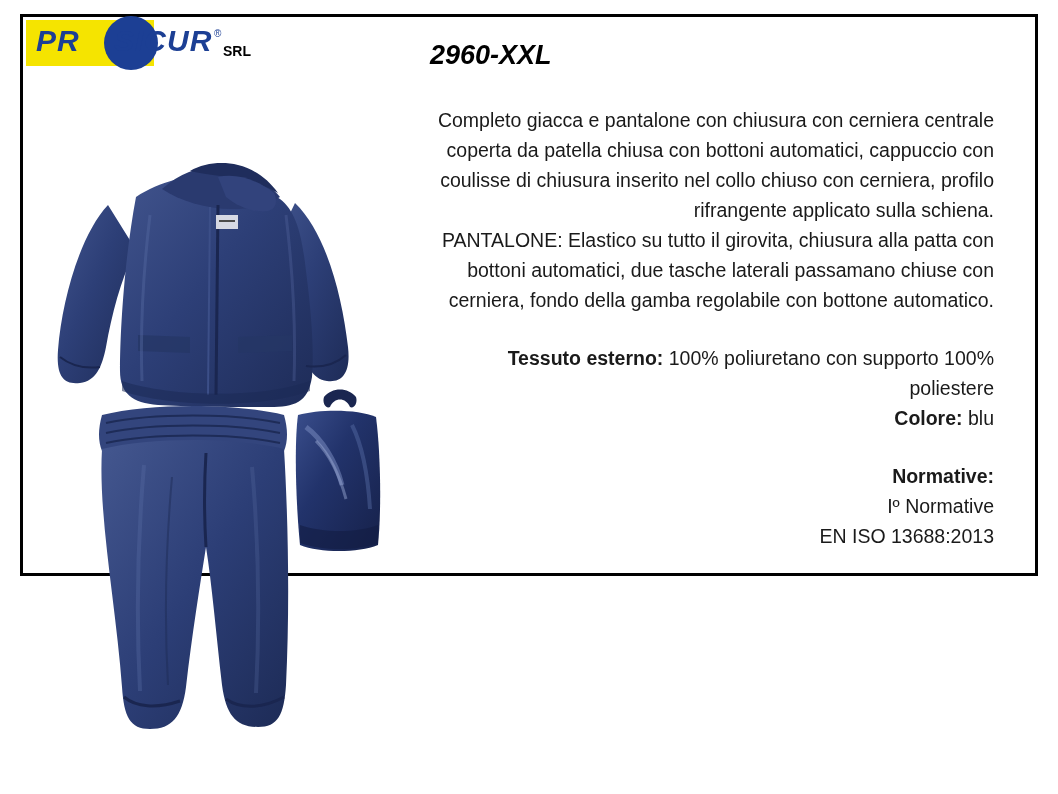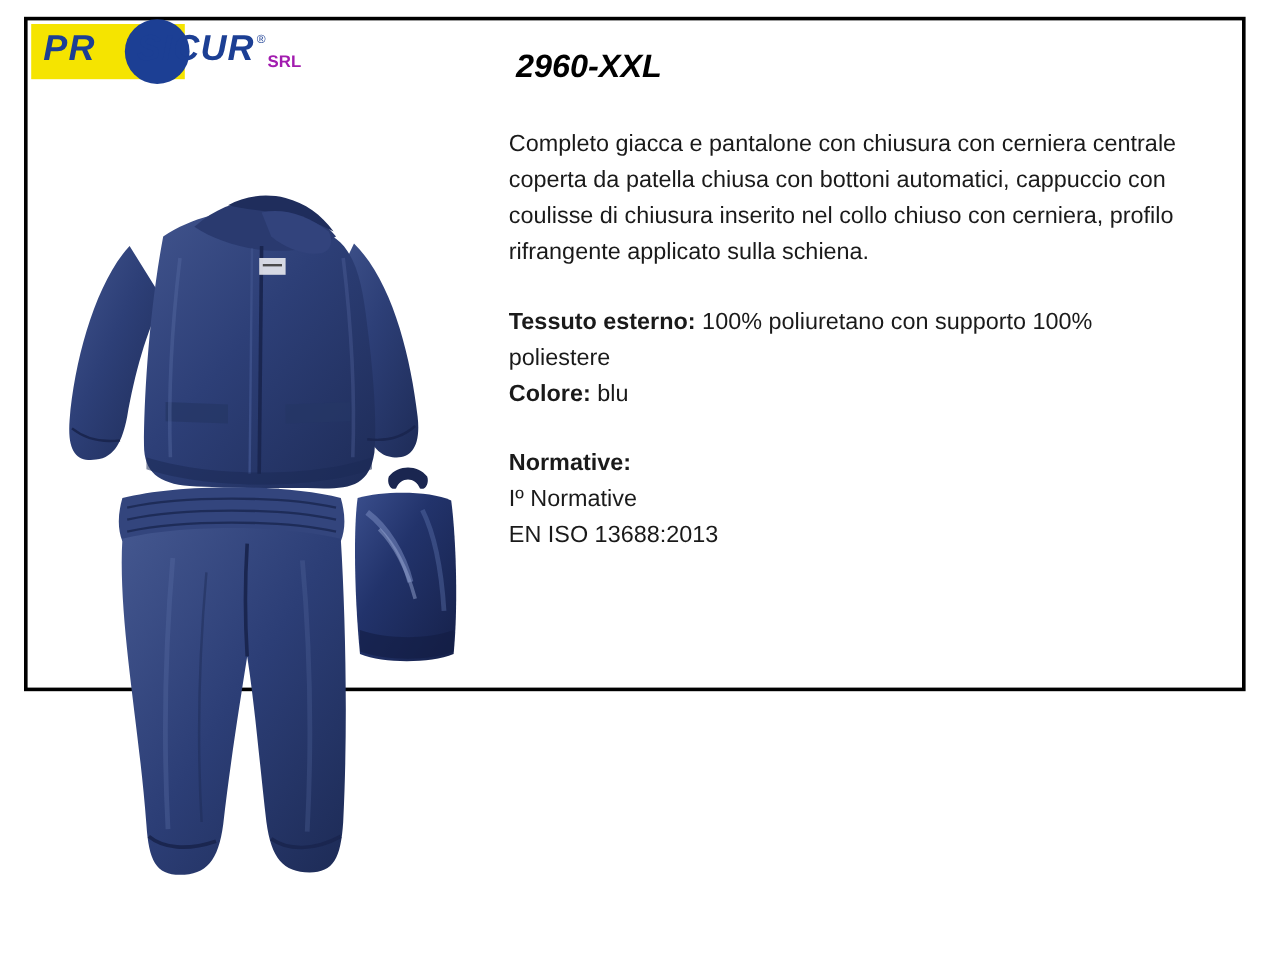--- a/index.html
+++ b/index.html
@@ -78,21 +78,21 @@
     color: #1c3f94;
     letter-spacing: 1px;
     line-height: 1;
   }
   .logo-text-srl {
     position: absolute;
     left: 205px;
     top: 32px;
     font-size: 14px;
     font-weight: bold;
-    color: #a21caf;
+    color: #000000;
     line-height: 1;
   }
   .logo-reg {
     position: absolute;
     left: 196px;
     top: 16px;
     font-size: 10px;
     color: #1c3f94;
   }
 
@@ -113,20 +113,21 @@
     position: absolute;
     left: 424px;
     top: 105px;
     width: 570px;
     font-size: 19.5px;
     line-height: 30px;
     color: #1a1a1a;
   }
   .desc p {
     margin: 0;
+    text-align: right;
   }
   .spec {
     margin-top: 28px;
   }
   .spec b { font-weight: bold; }
   .norm {
     margin-top: 28px;
   }
 
   
@@ -233,20 +234,21 @@
         <path d="M276,356 C290,370 300,392 306,414" stroke="#9fb0da" stroke-width="3" fill="none" opacity="0.45"></path>
         <path d="M312,340 C322,360 328,392 330,424" stroke="#6076b0" stroke-width="4" fill="none" opacity="0.4"></path>
         <path d="M260,440 C284,448 316,448 338,440 L338,458 C316,466 284,466 260,458 Z" fill="#131d42" opacity="0.6"></path>
       </g>
     </svg>
     
   </div>
 
   <div class="desc">
     <p>Completo giacca e pantalone con chiusura con cerniera centrale coperta da patella chiusa con bottoni automatici, cappuccio con coulisse di chiusura inserito nel collo chiuso con cerniera, profilo rifrangente applicato sulla schiena.</p>
+    <p>PANTALONE: Elastico su tutto il girovita, chiusura alla patta con bottoni automatici, due tasche laterali passamano chiuse con cerniera, fondo della gamba regolabile con bottone automatico.</p>
 
     <div class="spec">
       <p>
         <b>Tessuto esterno:</b>
         <span>100% poliuretano con supporto 100% poliestere</span>
       </p>
       <p>
         <b>Colore:</b>
         <span>blu</span>
       </p>

